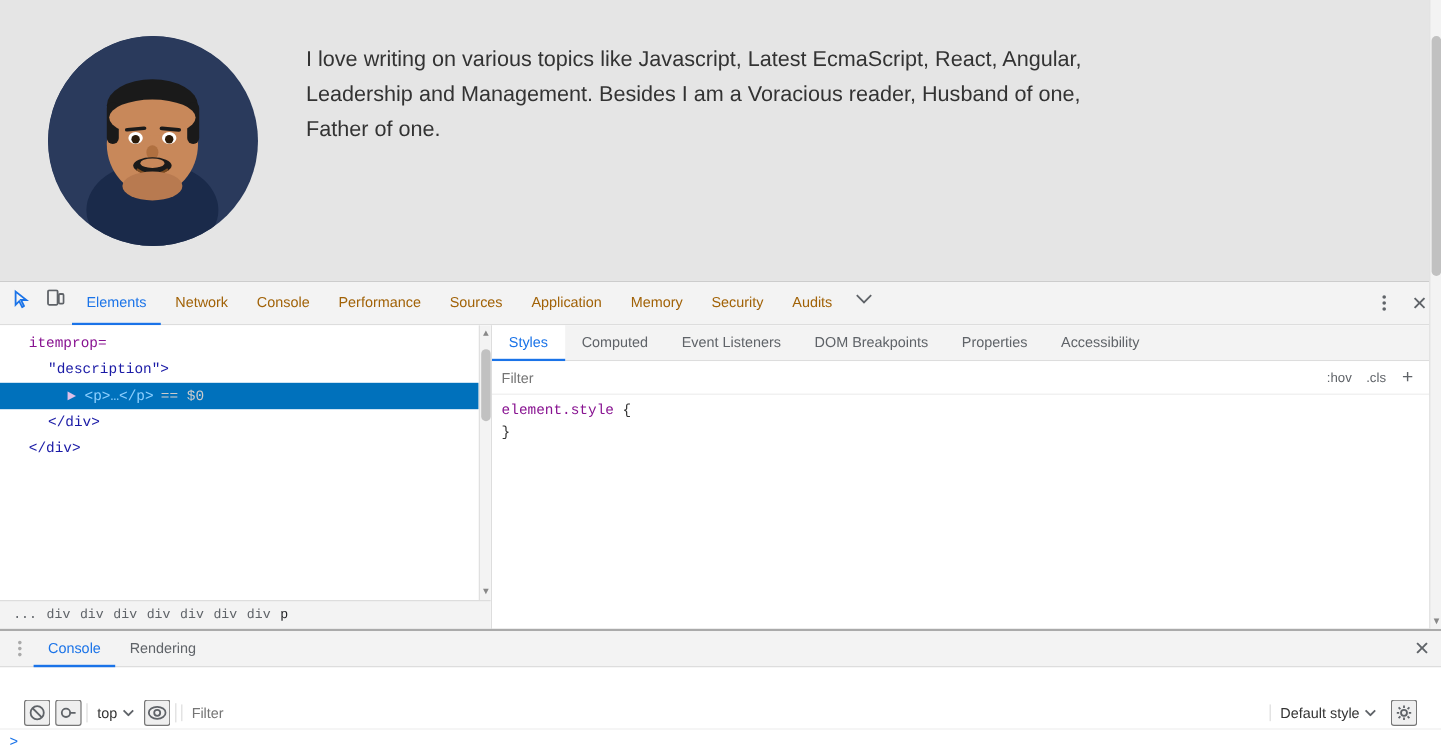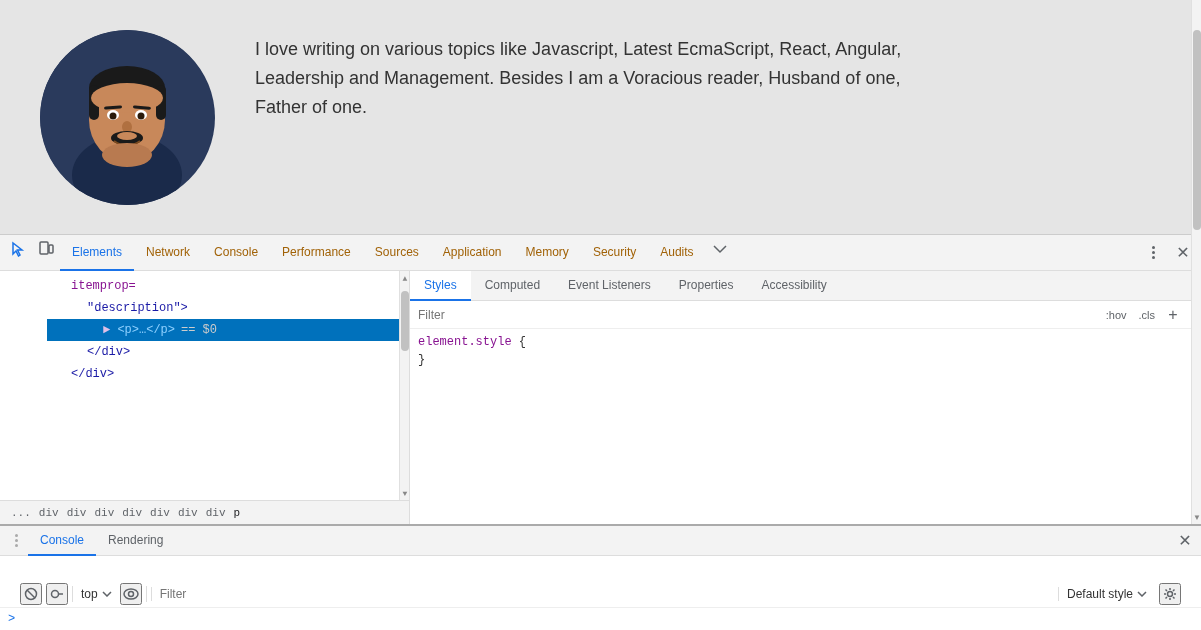--- a/index.html
+++ b/index.html
@@ -170,21 +170,20 @@
       border-radius: 4px;
       position: absolute;
       top: 20px;
       left: 1px;
     }
 
     .dom-panel-inner {
       display: flex;
       flex: 1;
       min-height: 0;
-      margin-left: 47px;
     }
 
     
     .breadcrumb-bar {
       height: 24px;
       background: #f3f3f3;
       border-top: 1px solid #ddd;
       display: flex;
       align-items: center;
       padding: 0 8px;
@@ -594,20 +593,21 @@
         <span class="breadcrumb-item last">p</span>
       </div>
     </div>
 
     <div class="styles-panel">
 
       <div class="styles-tabs">
         <div class="styles-tab active">Styles</div>
         <div class="styles-tab">Computed</div>
         <div class="styles-tab">Event Listeners</div>
+        <div class="styles-tab">DOM Breakpoints</div>
         <div class="styles-tab">Properties</div>
         <div class="styles-tab">Accessibility</div>
       </div>
 
       <div class="styles-filter-bar">
         <input type="text" class="styles-filter-input" placeholder="Filter" style="">
         <div class="styles-filter-btns">
           <span class="styles-filter-btn">:hov</span>
           <span class="styles-filter-btn">.cls</span>
           <span class="styles-add-btn">+</span>

